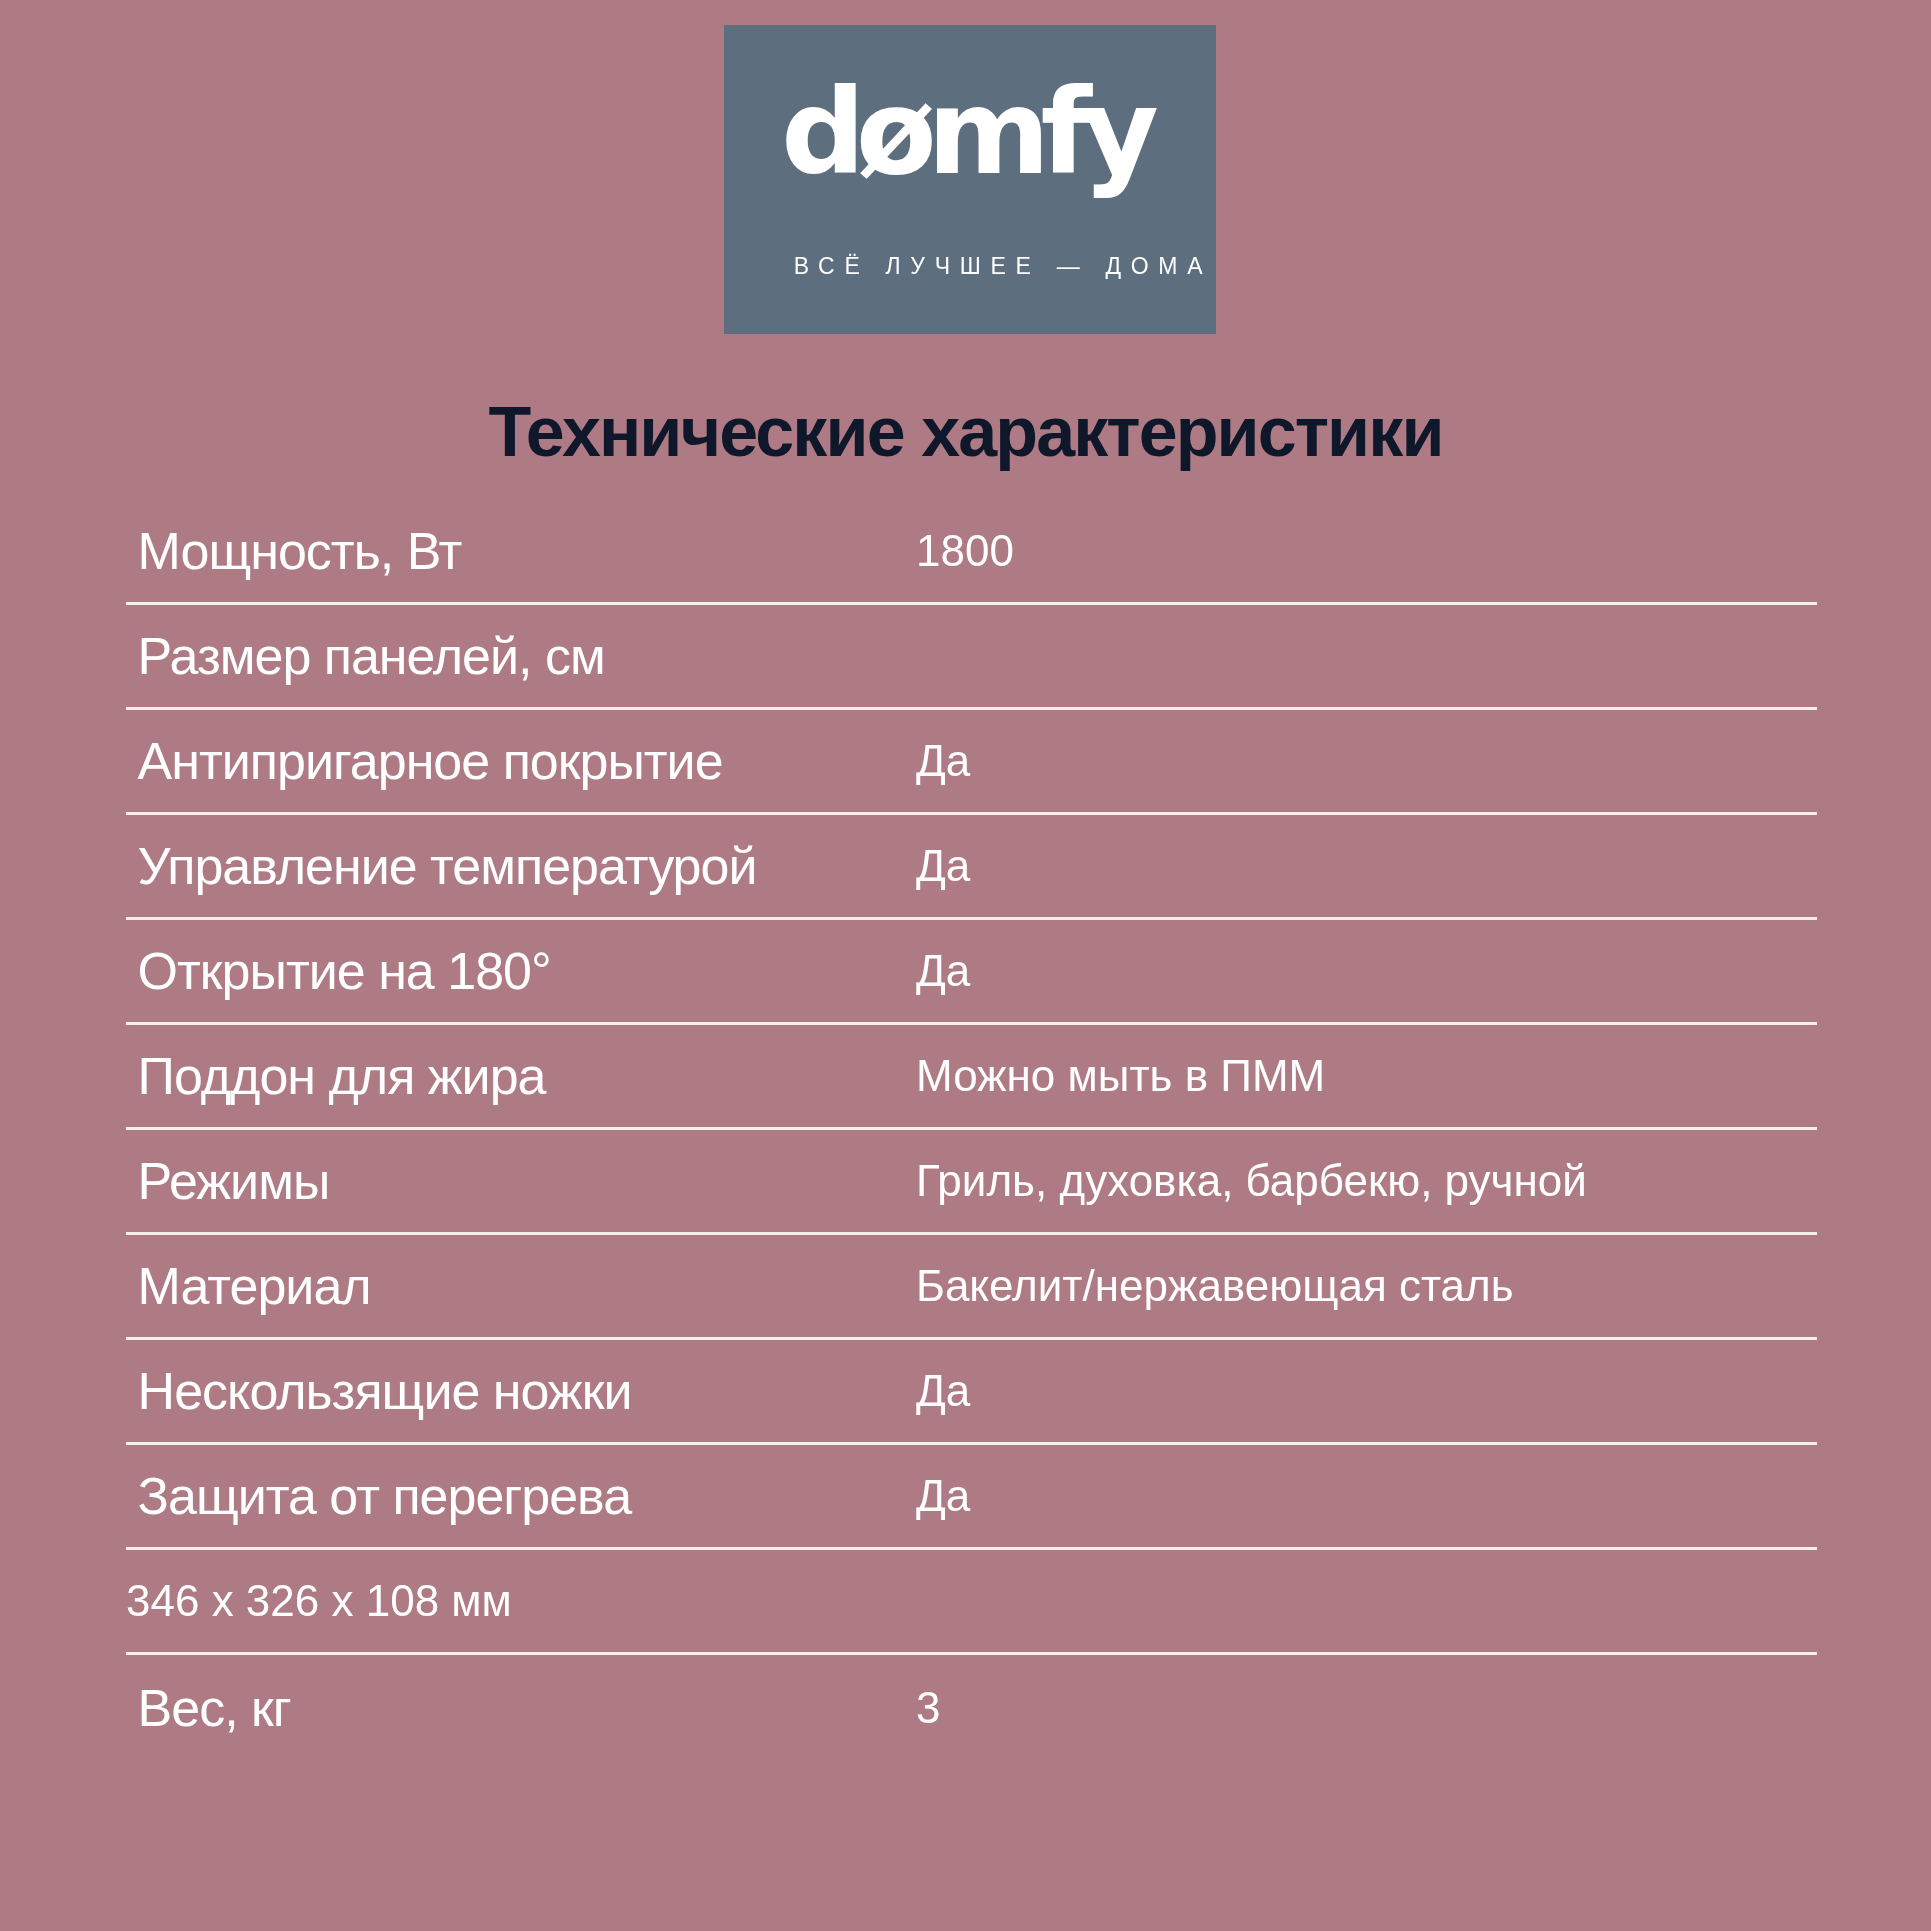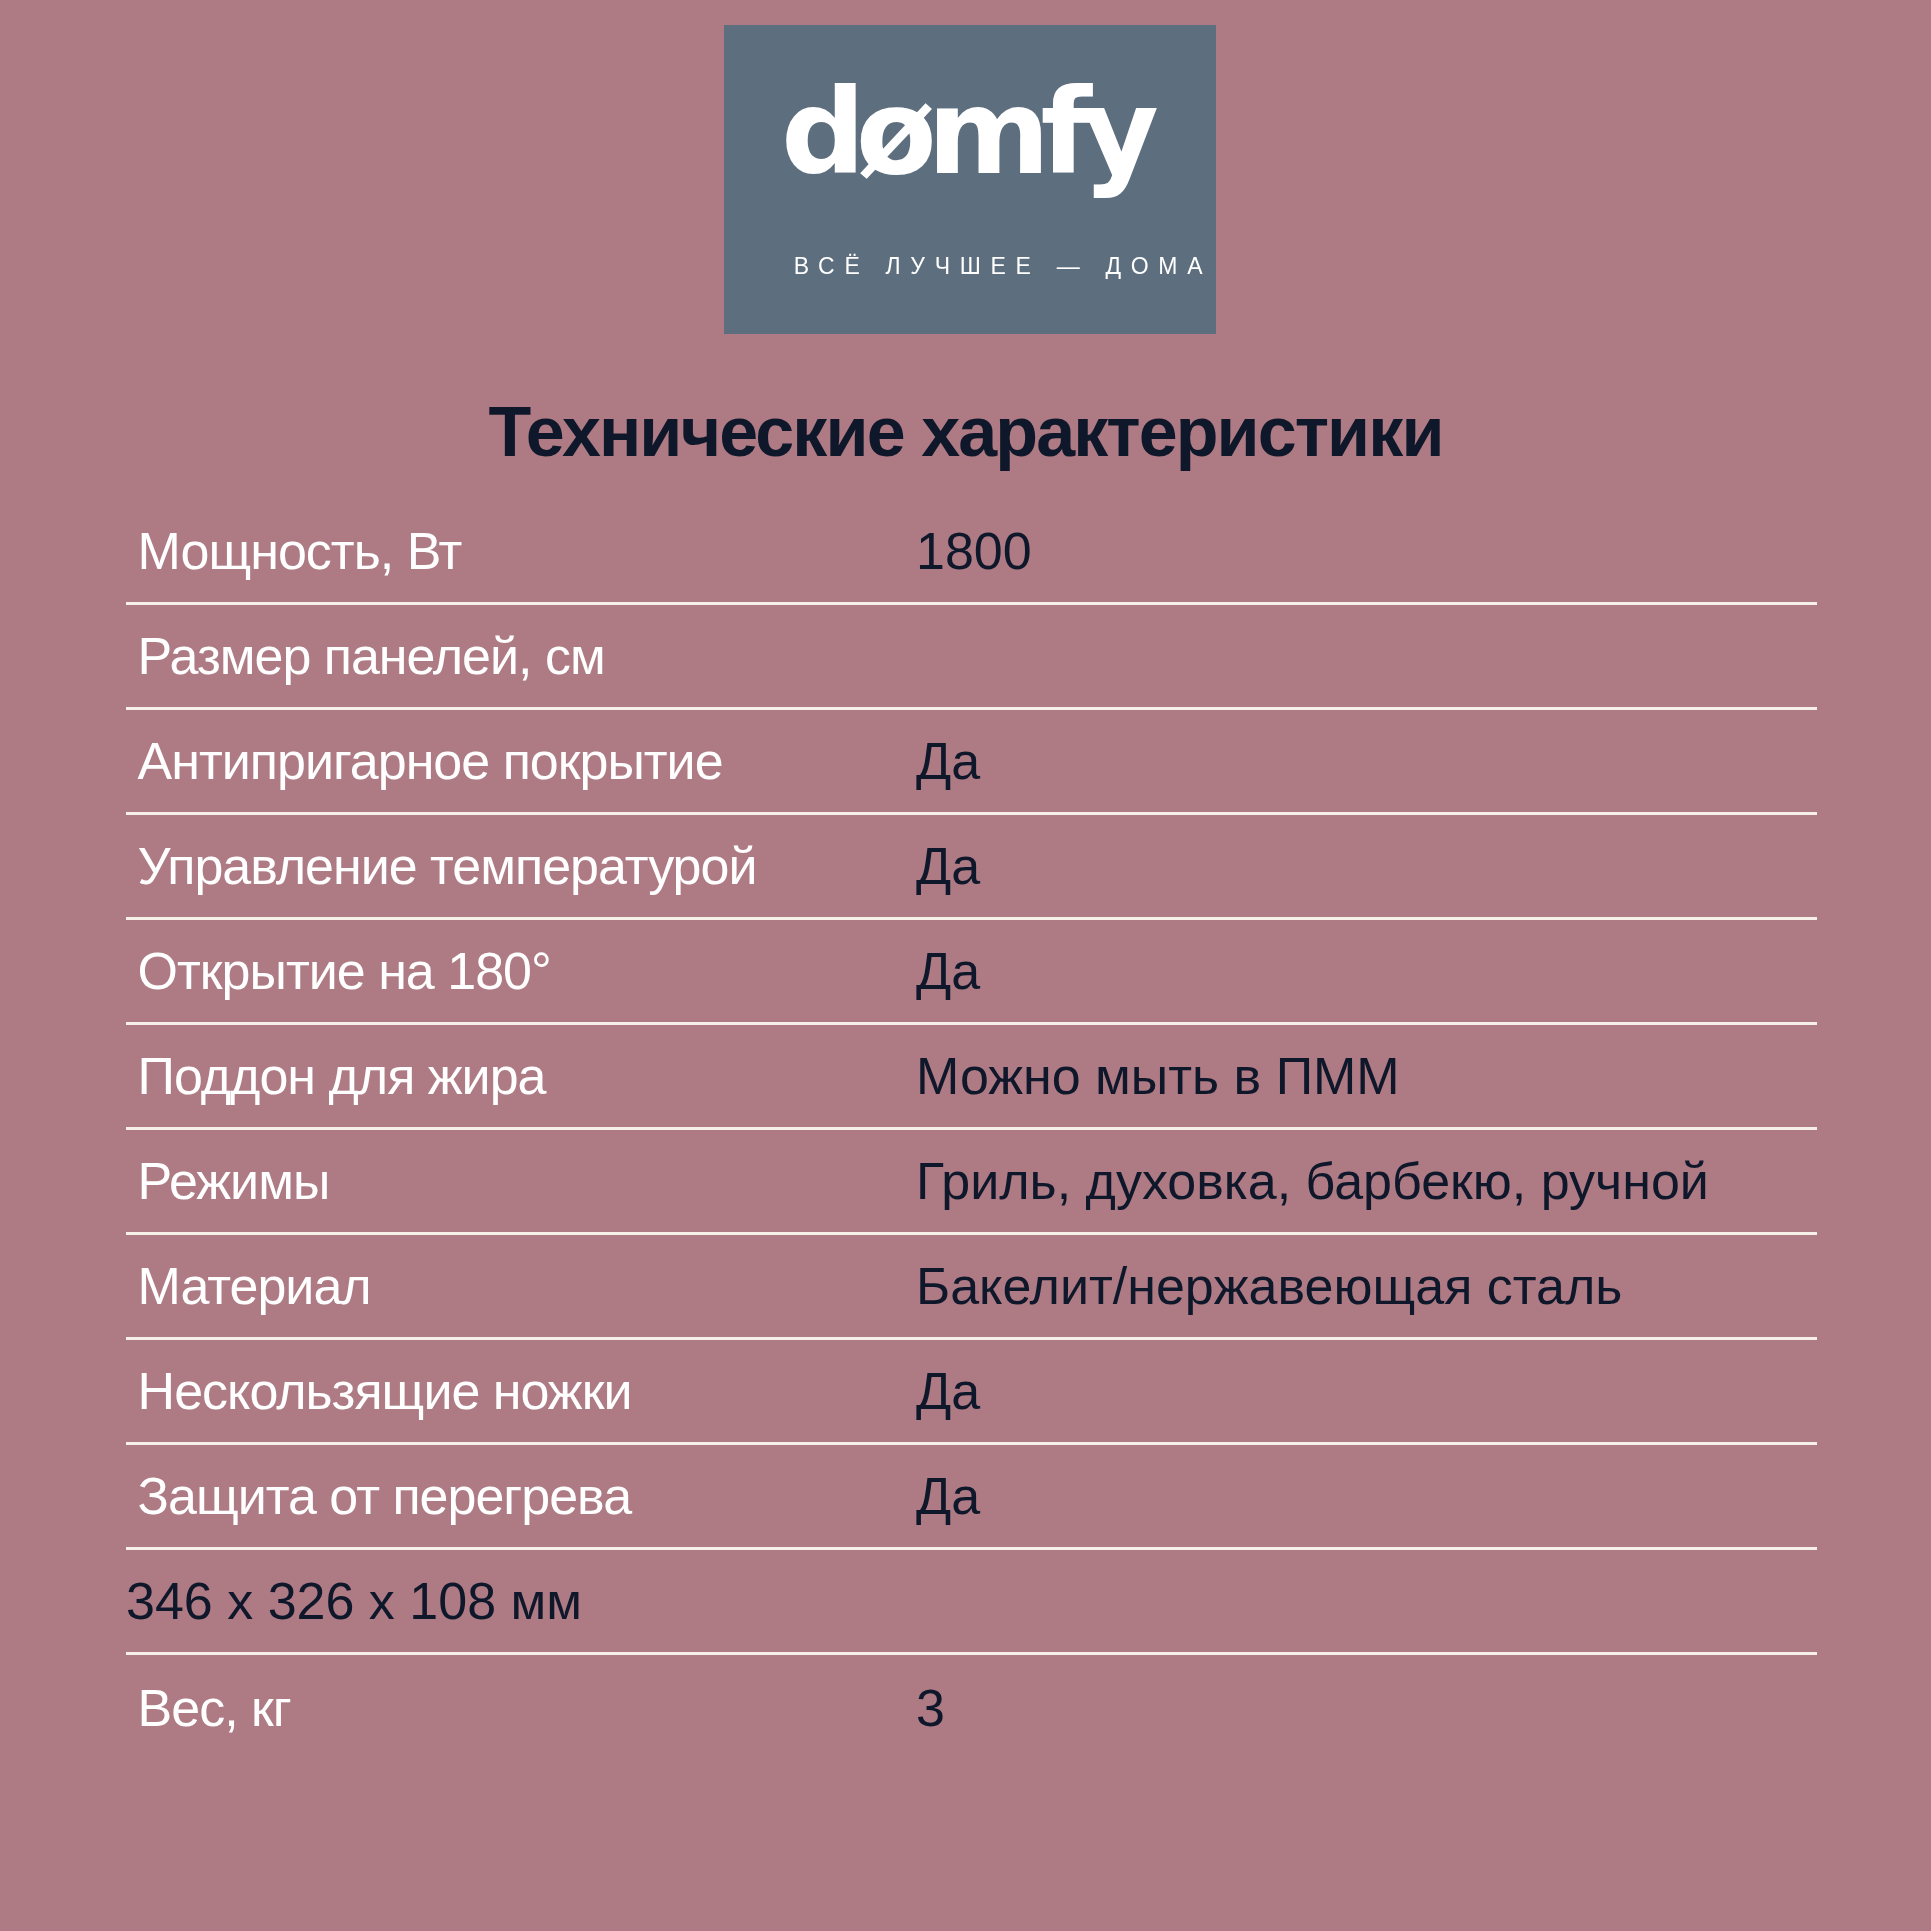--- a/index.html
+++ b/index.html
@@ -53,22 +53,22 @@
   }
   .row:last-child{border-bottom:none;align-items:center;}
   .label{
     width:790px;flex:0 0 790px;
     padding-left:11.6px;box-sizing:border-box;
     font-size:52px;font-weight:400;letter-spacing:-1px;
     color:#ffffff;white-space:nowrap;
   }
   .value{
     flex:1;
-    font-size:52px;font-weight:400;
-    color:#0f172a;white-space:nowrap;
+    font-size:44px;font-weight:400;
+    color:#ffffff;white-space:nowrap;
   }
 </style>
 </head>
 <body>
 
 <div class="canvas">
 
   <header class="logo-box">
     <div class="wordmark">
       <span>dømfy</span>

